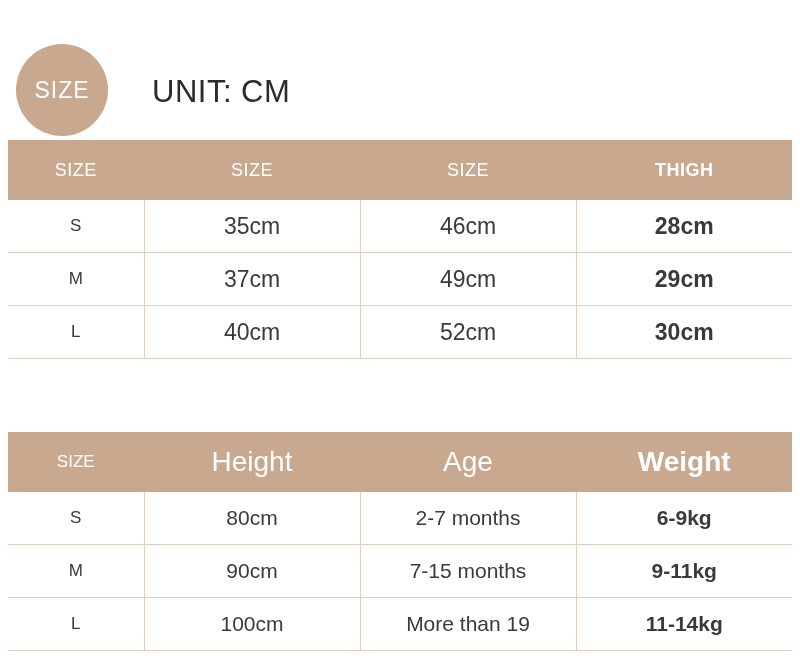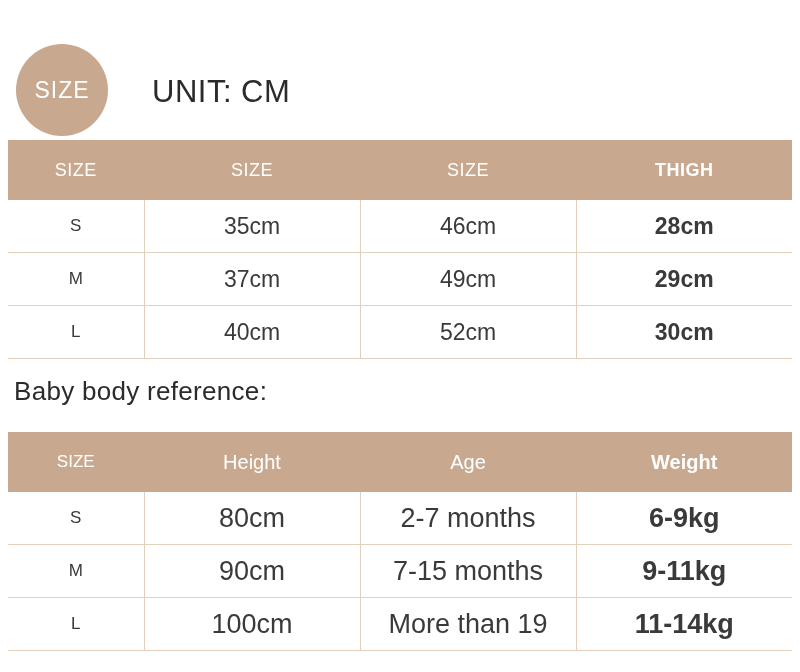--- a/index.html
+++ b/index.html
@@ -101,23 +101,23 @@
   .col-b      { width: 216px; }
   .col-c      { width: 216px; }
   .col-d      { width: 216px; }
 
   
   #table-main th { font-size: 18px; letter-spacing: 0.5px; }
   #table-main td { font-size: 23px; }
   #table-main td.cell-size { font-size: 17px; }
 
   
-  #table-baby th { font-size: 20px; }
+  #table-baby th { font-size: 28px; }
   #table-baby th.head-size { font-size: 17px; }
-  #table-baby td { font-size: 27px; }
+  #table-baby td { font-size: 21px; }
   #table-baby td.cell-size { font-size: 17px; }
 
   
   .section-title {
     position: absolute;
     left: 14px;
     top: 376px;
     font-size: 26px;
     color: #2b2b2b;
     letter-spacing: 0.3px;
@@ -166,21 +166,20 @@
       </tr>
       <tr>
         <td class="cell-size">L</td>
         <td>40cm</td>
         <td>52cm</td>
         <td>30cm</td>
       </tr>
     </tbody>
   </table>
 
-  <div class="section-title">Baby body reference:</div>
 
   <table class="size-table" id="table-baby">
     <colgroup>
       <col class="col-size">
         <col class="col-b">
         <col class="col-c">
         <col class="col-d">
     </colgroup>
     <thead>
       <tr>

